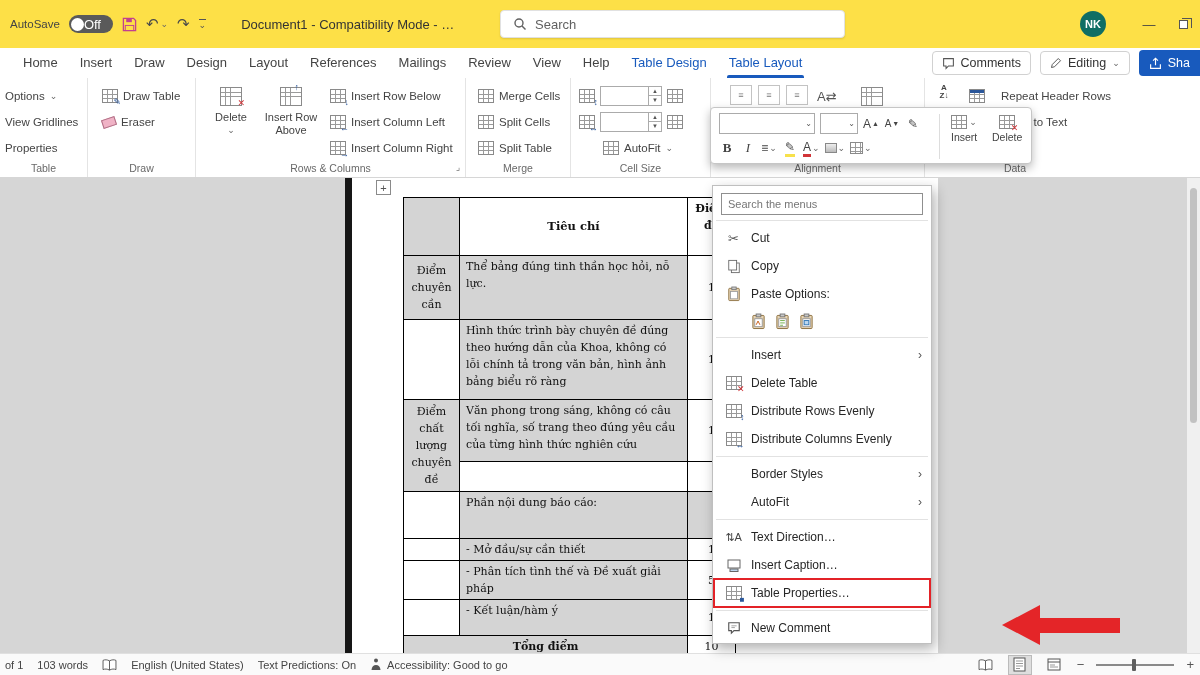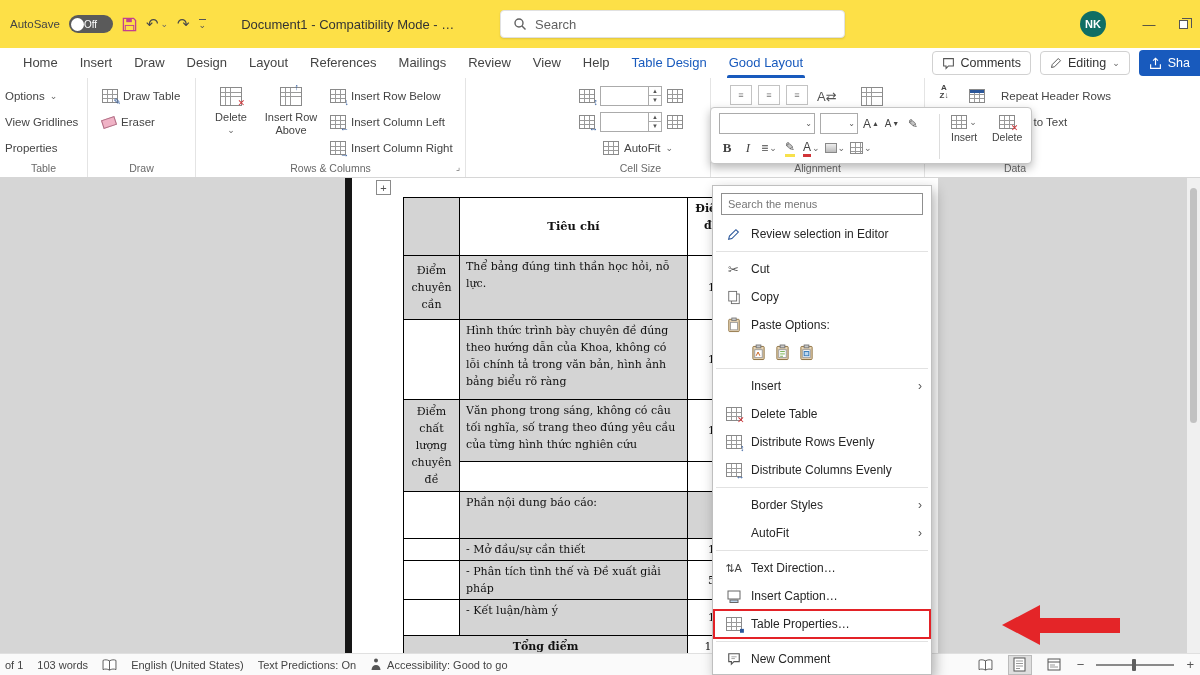--- a/index.html
+++ b/index.html
@@ -8,21 +8,21 @@
          font-family:"Liberation Sans","DejaVu Sans",sans-serif; color:#333; }
 
   
   .titlebar { position:absolute; top:0; left:0; right:0; height:48px; background:#fde047;
               display:flex; align-items:center; }
   .tb-left { display:flex; align-items:center; gap:9px; padding-left:10px; }
   .autosave-label { font-size:11.5px; color:#444; }
   .toggle { width:44px; height:18px; border-radius:9px; background:#5a5a5a; display:flex;
             align-items:center; cursor:pointer; }
   .knob { width:13px; height:13px; border-radius:50%; background:#fff; margin-left:2px; }
-  .toggle-text { color:#fff; font-size:10px; margin-left:0; }
+  .toggle-text { color:#fff; font-size:13px; margin-left:0; }
   .qat-btn { background:none; border:none; font-size:15px; color:#4a4a4a; cursor:pointer;
              display:flex; align-items:center; gap:2px; }
   .chv { font-size:9px; color:#666; }
   .qat-more { border-top:1.5px solid #555; font-size:9px; color:#555; line-height:8px; padding-top:1px; }
   .doc-title { font-size:13px; color:#333; margin-left:26px; white-space:nowrap; }
   .search-box { position:absolute; left:500px; top:10px; width:345px; height:28px;
                 background:#fff; border:1px solid #e1e1e1; border-radius:4px;
                 box-shadow:0 1px 2px rgba(0,0,0,.12); display:flex; align-items:center;
                 gap:8px; padding:0 12px; }
   .search-box input { border:none; outline:none; font-size:13px; color:#333; width:260px;
@@ -226,21 +226,21 @@
   <span class="tab">Insert</span>
   <span class="tab">Draw</span>
   <span class="tab">Design</span>
   <span class="tab">Layout</span>
   <span class="tab">References</span>
   <span class="tab">Mailings</span>
   <span class="tab">Review</span>
   <span class="tab">View</span>
   <span class="tab">Help</span>
   <span class="tab ctx-tab">Table Design</span>
-  <span class="tab ctx-tab active">Good Layout</span>
+  <span class="tab ctx-tab active">Table Layout</span>
 </nav>
 <div class="tabs-right">
   <button class="pill-btn">
     <svg width="13" height="13" viewBox="0 0 16 16">
         <path d="M2 2h12v9H8l-3 3v-3H2z" fill="none" stroke="#555" stroke-width="1.3"></path>
       </svg>
     <span>Comments</span>
   </button>
   <button class="pill-btn">
     <svg width="12" height="12" viewBox="0 0 16 16">
@@ -321,20 +321,35 @@
     <div class="sm-btn r3" style="left:134px;">
       <span class="ticon">
           <i class="ov blue">→</i>
         </span>
       <span>Insert Column Right</span>
     </div>
     <div class="glabel">Rows &amp; Columns</div>
     <span class="launcher">⌟</span>
   </div>
 
+  <div class="rgroup" style="left:466px;width:105px;">
+    <div class="sm-btn r1" style="left:12px;">
+      <span class="ticon"></span>
+      <span>Merge Cells</span>
+    </div>
+    <div class="sm-btn r2" style="left:12px;">
+      <span class="ticon"></span>
+      <span>Split Cells</span>
+    </div>
+    <div class="sm-btn r3" style="left:12px;">
+      <span class="ticon"></span>
+      <span>Split Table</span>
+    </div>
+    <div class="glabel">Merge</div>
+  </div>
 
   <div class="rgroup" style="left:571px;width:140px;">
     <div class="sm-btn r1" style="left:8px;">
       <span class="ticon">
           <i class="ov blue">↕</i>
         </span>
       <span class="spin"><span></span><span class="up">▲</span><span class="dn">▼</span></span>
       <span class="ticon"></span>
     </div>
     <div class="sm-btn r2" style="left:8px;">
@@ -499,28 +514,20 @@
       </span>
     <span>Delete</span>
   </div>
 </div>
 
 <div class="ctx">
   <div class="ctx-search">
     <input placeholder="Search the menus" style="">
   </div>
 
-  <div class="ctx-item">
-    <span class="ctx-ic">
-        <svg width="13" height="13" viewBox="0 0 16 16">
-          <path d="M2 14l1-4 8-8 3 3-8 8z" fill="none" stroke="#2b579a" stroke-width="1.3"></path>
-        </svg>
-      </span>
-    <span>Review selection in Editor</span>
-  </div>
   <div class="ctx-sep"></div>
 
   <div class="ctx-item">
     <span class="ctx-ic" style="font-size:13px;color:#555;">✂</span>
     <span>Cut</span>
   </div>
   <div class="ctx-item">
     <span class="ctx-ic">
         <svg width="14" height="15" viewBox="0 0 16 16">
           <rect x="5" y="4" width="9" height="11" fill="#fff" stroke="#666"></rect>

